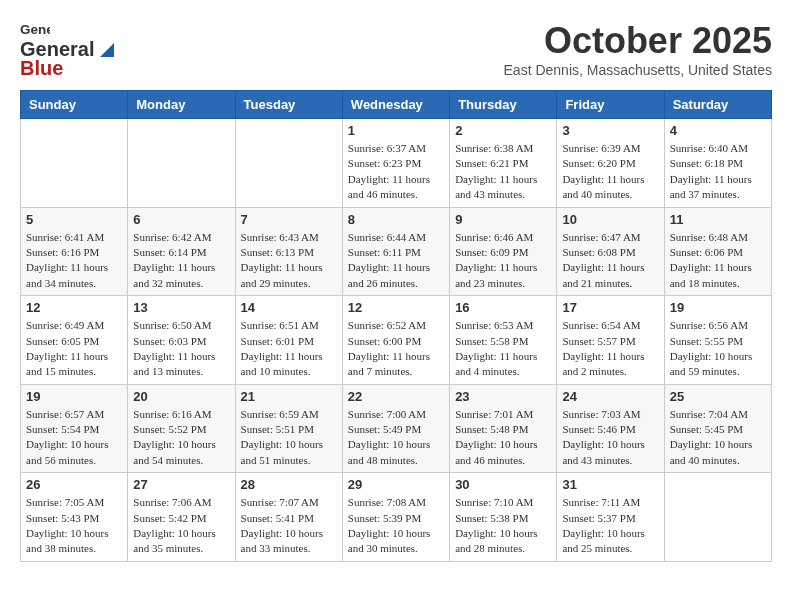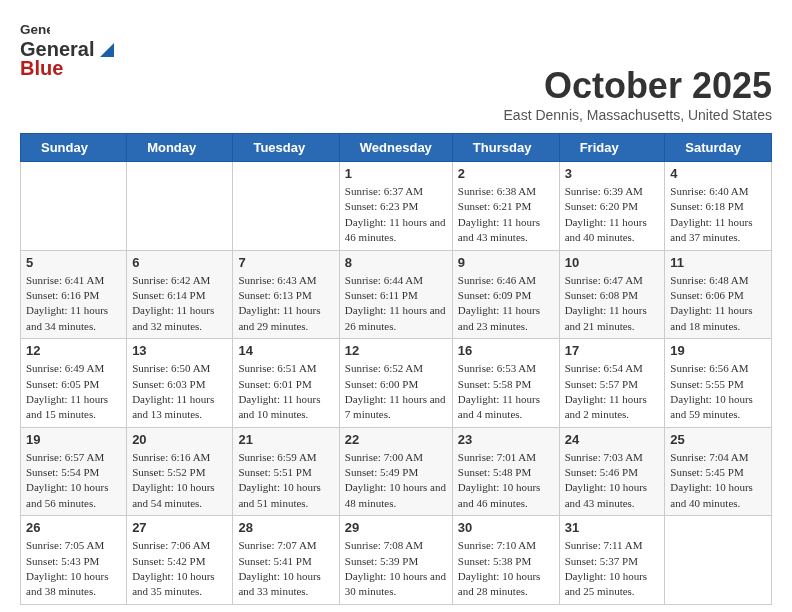--- a/index.html
+++ b/index.html
@@ -27,42 +27,41 @@
       display: inline-block;
       vertical-align: middle;
     }
     .logo-row {
       display: flex;
       align-items: center;
       gap: 2px;
     }
     .title-section {
       text-align: right;
-      margin-top: 45px;
     }
     .month-title {
       font-size: 36px;
       font-weight: bold;
       color: #333;
     }
     .location {
       font-size: 14px;
       color: #555;
     }
     .calendar {
       width: 100%;
       border-collapse: collapse;
       border: 1px solid #ccc;
     }
     .calendar th {
       background: #2a6ab5;
       color: #fff;
       font-size: 13px;
       font-weight: bold;
-      padding: 6px 20px;
+      padding: 6px 8px;
       border: 1px solid #1a5aa5;
       text-align: left;
     }
     .calendar td {
       border: 1px solid #ccc;
       vertical-align: top;
       padding: 4px 5px;
       font-size: 11px;
       color: #333;
       width: calc(100% / 7);

